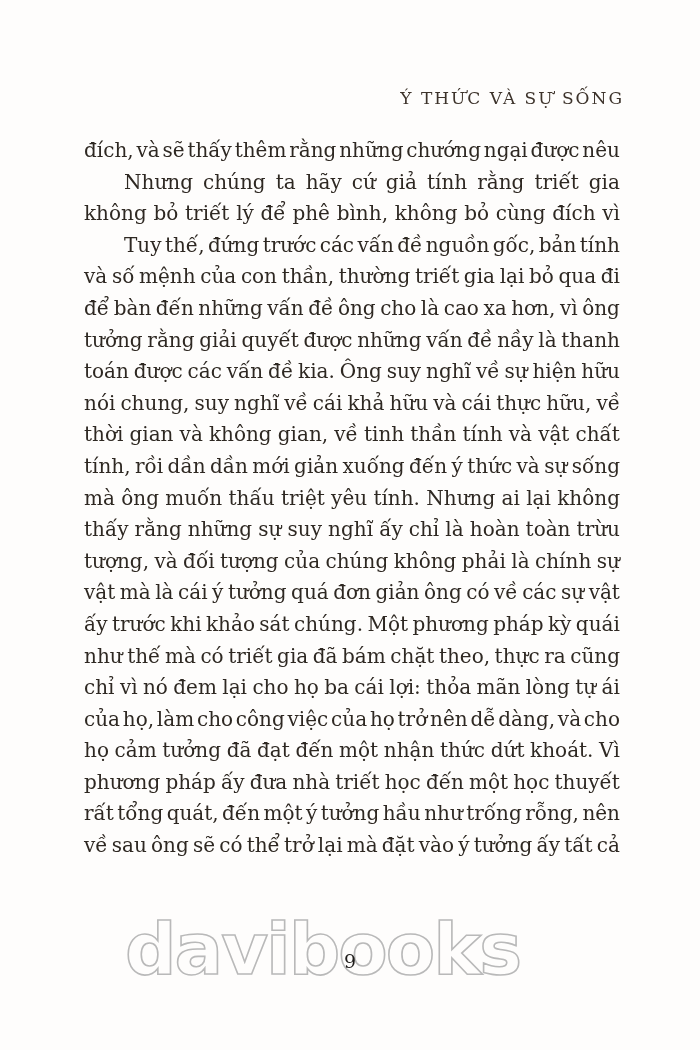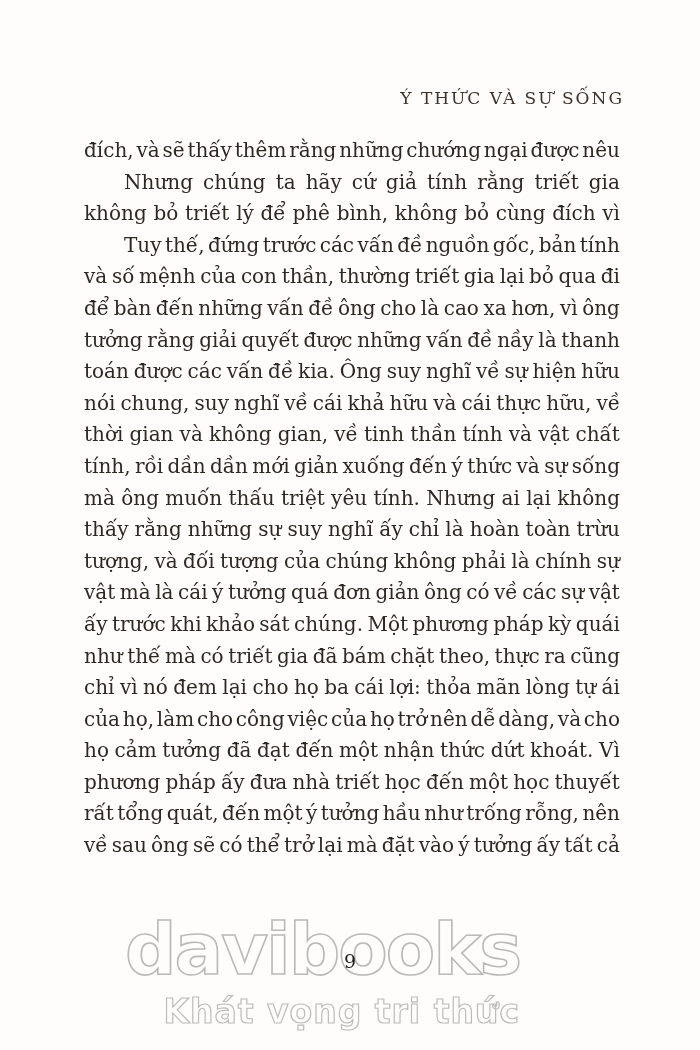--- a/index.html
+++ b/index.html
@@ -420,16 +420,15 @@
         <span>tưởng</span>
         <span>ấy</span>
         <span>tất</span>
         <span>cả</span>
       </div>
     </div>
   </div>
 
 <div class="watermark">
   <div class="wm-brand">davibooks</div>
-  <div class="wm-tagline">Khát vọng tri thức</div>
 </div>
 
 <div class="page-number">9</div>
 
 </body></html>

